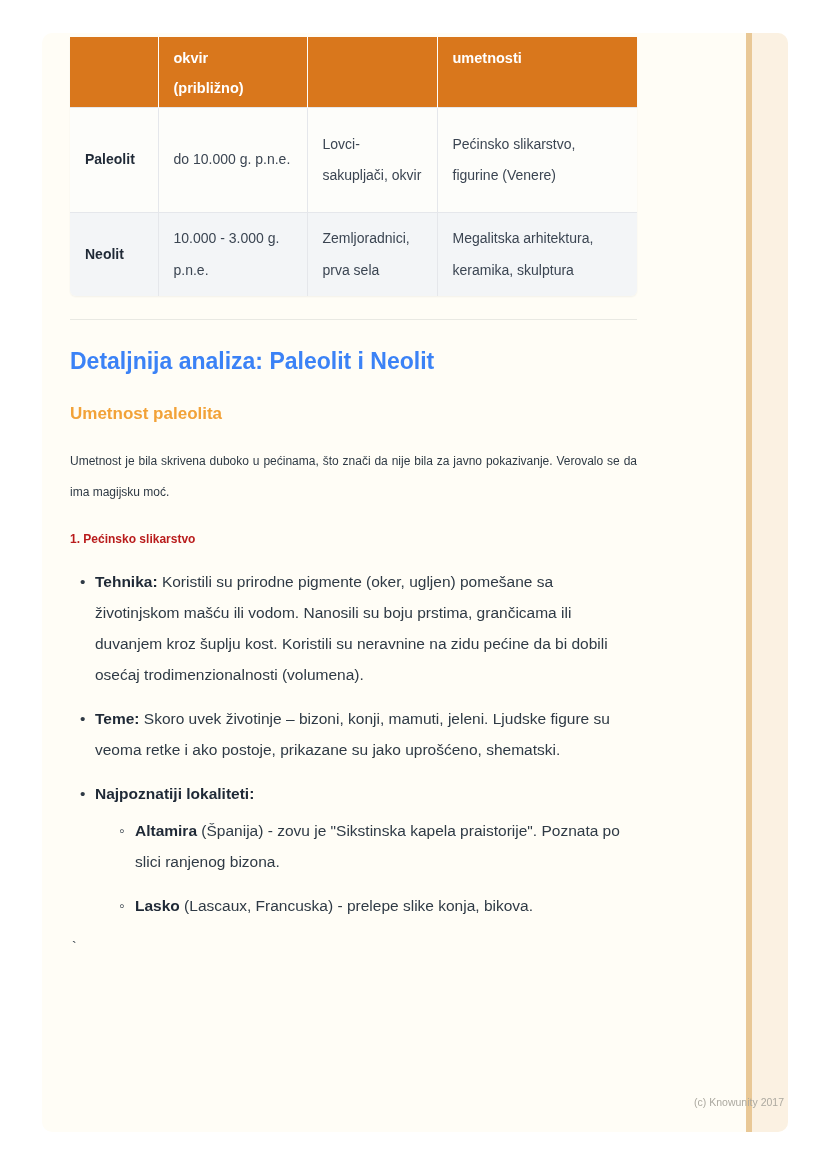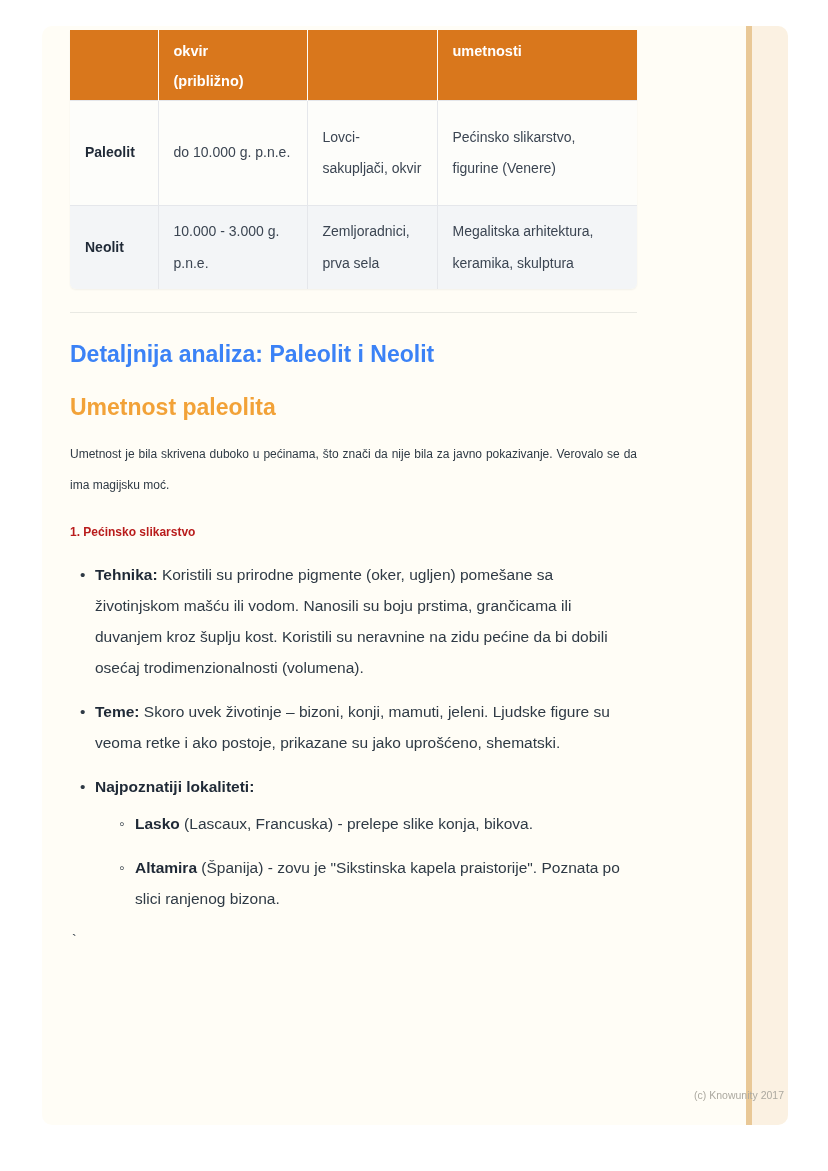--- a/index.html
+++ b/index.html
@@ -5,21 +5,21 @@
   html,body{margin:0;padding:0;}
   body{
     width:828px;height:1171px;
     background:#ffffff;
     font-family:"Liberation Sans", sans-serif;
     position:relative;
     overflow:hidden;
   }
   .page-card{
     position:absolute;
-    left:42px;top:26px;
+    left:42px;top:33px;
     width:746px;height:1099px;
     background:#FFFDF6;
     border-radius:10px;
   }
   .side-stripe{
     position:absolute;top:0;right:0;height:100%;width:42px;
   }
   .stripe-line{
     position:absolute;left:0;top:0;width:6px;height:100%;
     background:#E9C896;
@@ -82,21 +82,21 @@
   }
   h2.section-title{
     margin:29px 0 0 0;
     font-size:23px;
     line-height:24px;
     color:#3b82f6;
     font-weight:bold;
   }
   h3.sub-title{
     margin:31px 0 0 0;
-    font-size:23px;
+    font-size:17px;
     line-height:20px;
     color:#F2A238;
     font-weight:bold;
   }
   p.intro{
     margin:22px 0 0 0;
     font-size:12px;
     line-height:31px;
     color:#2F3A45;
     text-align:justify;
@@ -217,24 +217,24 @@
       <li>
         <strong>Tehnika:</strong><span> Koristili su prirodne pigmente (oker, ugljen) pomešane sa životinjskom mašću ili vodom. Nanosili su boju prstima, grančicama ili duvanjem kroz šuplju kost. Koristili su neravnine na zidu pećine da bi dobili osećaj trodimenzionalnosti (volumena).</span>
       </li>
       <li>
         <strong>Teme:</strong><span> Skoro uvek životinje – bizoni, konji, mamuti, jeleni. Ljudske figure su veoma retke i ako postoje, prikazane su jako uprošćeno, shematski.</span>
       </li>
       <li>
         <strong>Najpoznatiji lokaliteti:</strong><span></span>
         <ul class="sub-bullets">
           <li>
-            <strong>Lasko</strong><span> (Lascaux, Francuska) - prelepe slike konja, bikova.</span>
+            <strong>Altamira</strong><span> (Španija) - zovu je "Sikstinska kapela praistorije". Poznata po slici ranjenog bizona.</span>
           </li>
           <li>
-            <strong>Altamira</strong><span> (Španija) - zovu je "Sikstinska kapela praistorije". Poznata po slici ranjenog bizona.</span>
+            <strong>Lasko</strong><span> (Lascaux, Francuska) - prelepe slike konja, bikova.</span>
           </li>
         </ul>
       </li>
     </ul>
 
     <div class="stray-char">`</div>
 
   </div>
 
   <div class="footer-credit">(c) Knowunity 2017</div>

